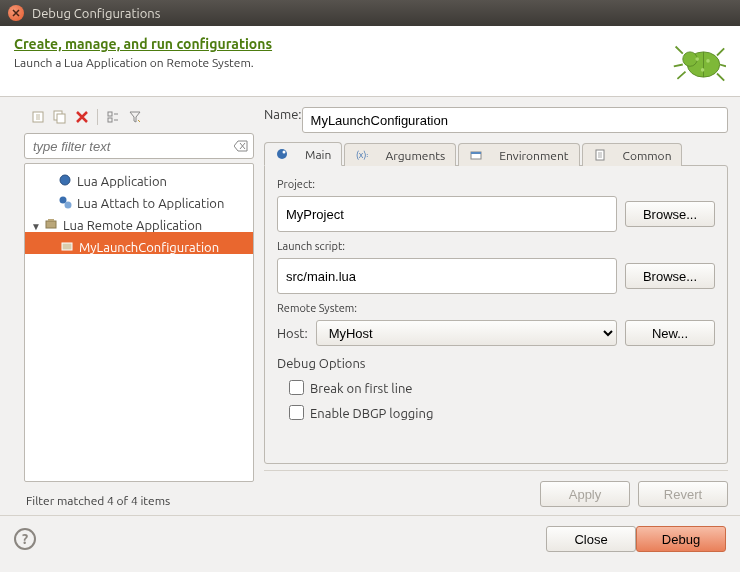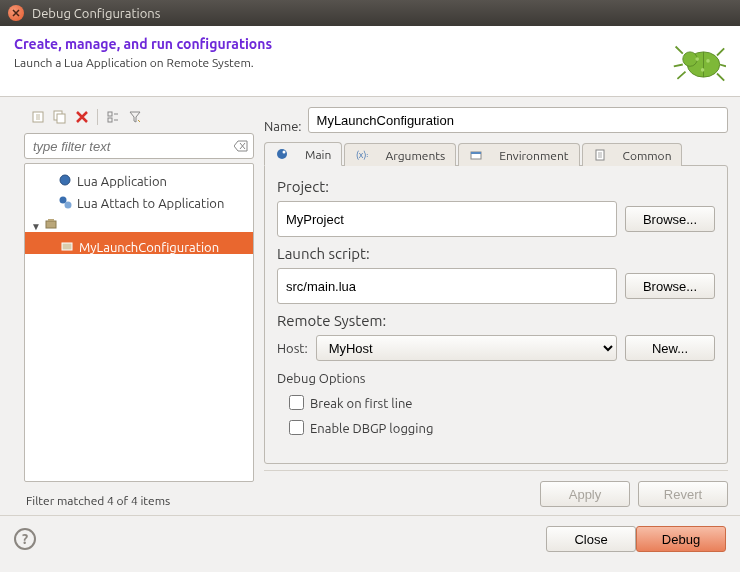--- a/index.html
+++ b/index.html
@@ -3,21 +3,21 @@
 <meta charset="utf-8">
 <style>
 * { box-sizing: border-box; margin: 0; padding: 0; }
 body { font-family: "Ubuntu", "Liberation Sans", sans-serif; font-size: 13px; color: #3c3c3c; background: #f2f1f0; width: 740px; height: 572px; overflow: hidden; }
 
 .titlebar { height: 26px; background: linear-gradient(#57534e, #3c3935); display: flex; align-items: center; padding: 0 8px; color: #dfdbd2; font-weight: normal; font-size: 13px; }
 .titlebar .close-btn { width: 16px; height: 16px; border-radius: 8px; background: radial-gradient(circle at 35% 35%, #f79674, #e35b2e); display: flex; align-items: center; justify-content: center; margin-right: 8px; cursor: pointer; }
 .titlebar .close-btn svg { width: 8px; height: 8px; }
 
 .header { background: #fff; padding: 10px 14px 12px 14px; display: flex; align-items: flex-start; justify-content: space-between; border-bottom: 1px solid #d0ccc6; }
-.header .txt h1 { font-size: 14px; font-weight: bold; margin-bottom: 4px; color: #6d28d9; }
+.header .txt h1 { font-size: 14px; font-weight: bold; margin-bottom: 4px; color: #4d7c0f; text-decoration: underline; }
 .header .txt p { font-size: 12px; color: #3c3c3c; }
 .header .bug { width: 54px; height: 48px; }
 
 .body { display: flex; padding: 8px; gap: 6px; height: 418px; }
 
 .left { width: 230px; display: flex; flex-direction: column; margin-left: 16px; }
 .left .toolbar { display: flex; align-items: center; gap: 2px; padding: 2px 4px 6px 4px; }
 .left .toolbar .tbtn { width: 20px; height: 20px; display: flex; align-items: center; justify-content: center; border-radius: 2px; cursor: pointer; }
 .left .toolbar .sep { width: 1px; height: 16px; background: #c9c5bf; margin: 0 3px; }
 .left .filter-wrap { position: relative; margin-bottom: 4px; }
@@ -26,31 +26,31 @@
 .left .tree { flex: 1; background: #fff; border: 1px solid #bdb9b2; border-radius: 2px; overflow: auto; padding: 2px 0; }
 .tree-row { display: flex; align-items: flex-end; height: 22px; padding: 0 4px; cursor: pointer; font-size: 13px; }
 .tree-row .expander { width: 14px; display: flex; justify-content: center; color: #555; font-size: 10px; }
 .tree-row .ticon { width: 16px; height: 16px; margin-right: 4px; display: flex; align-items: center; justify-content: center; }
 .tree-row.indent1 { padding-left: 18px; }
 .tree-row.indent2 { padding-left: 34px; }
 .tree-row.selected { background: #e9672f; color: #fff; }
 .left .status { font-size: 12px; color: #3c3c3c; padding: 12px 2px 0 2px; }
 
 .right { flex: 1; display: flex; flex-direction: column; }
-.namebar { display: flex; align-items: flex-end; gap: 6px; padding: 2px 4px 8px 4px; }
+.namebar { display: flex; align-items: flex-start; padding: 2px 4px 8px 4px; }
 .namebar label { font-size: 13px; }
 .namebar input { flex: 1; height: 26px; border: 1px solid #b8b4ad; border-radius: 3px; padding: 0 8px; background: #fff; font-size: 13px; }
 
 .tabs { display: flex; align-items: flex-end; padding: 0 4px; }
 .tab { display: flex; align-items: center; gap: 16px; padding: 4px 10px; border: 1px solid #bdb9b2; border-bottom: none; border-radius: 4px 4px 0 0; background: #ede9e3; font-size: 12px; margin-right: 2px; cursor: pointer; position: relative; top: 1px; }
 .tab.active { background: #f2f1f0; border-bottom: 1px solid #f2f1f0; }
 .tab .ticon { width: 14px; height: 14px; display: flex; align-items: center; justify-content: center; }
 
 .tabpane { border: 1px solid #bdb9b2; border-radius: 0 3px 3px 3px; padding: 10px 12px; margin: 0 4px; flex: 1; display: flex; flex-direction: column; gap: 6px; }
-.tabpane .lbl { font-size: 15px; margin-top: 2px; }
+.tabpane .lbl { font-size: 11px; margin-top: 2px; }
 .row { display: flex; gap: 8px; align-items: center; }
 .row input[type=text] { flex: 1; height: 36px; border: 1px solid #b8b4ad; border-radius: 3px; padding: 0 8px; background: #fff; font-size: 13px; }
 .row select { flex: 1; height: 26px; border: 1px solid #b8b4ad; border-radius: 3px; padding: 0 8px; background: linear-gradient(#fdfdfc,#ece9e4); font-size: 13px; }
 .btn { min-width: 90px; height: 26px; border: 1px solid #b3afa8; border-radius: 3px; background: linear-gradient(#fdfdfc,#ece9e4); font-size: 13px; cursor: pointer; padding: 0 14px; }
 .btn:disabled { color: #a8a49d; cursor: default; }
 .btn.primary { background: linear-gradient(#f7bda6,#e9805a); border-color: #cc6b45; }
 
 .fieldset-label { font-size: 13px; margin-top: 4px; }
 .chk-row { display: flex; align-items: center; gap: 6px; margin-left: 12px; margin-top: 4px; }
 .chk-row input { width: 15px; height: 15px; }
@@ -159,20 +159,21 @@
         <span>Lua Attach to Application</span>
       </div>
       <div class="tree-row">
         <span class="expander">▼</span>
         <span class="ticon">
             <svg width="14" height="14" viewBox="0 0 14 14">
               <rect x="2" y="4" width="10" height="7" fill="#baa77a" stroke="#8a7a50"></rect>
               <rect x="4" y="2" width="6" height="2" fill="#baa77a"></rect>
             </svg>
           </span>
+        <span>Lua Remote Application</span>
       </div>
       <div class="tree-row indent2 selected">
         <span class="ticon">
             <svg width="14" height="14" viewBox="0 0 14 14">
               <rect x="2" y="4" width="10" height="7" fill="#d8ccae" stroke="#fff"></rect>
             </svg>
           </span>
         <span>MyLaunchConfiguration</span>
       </div>
     </div>

